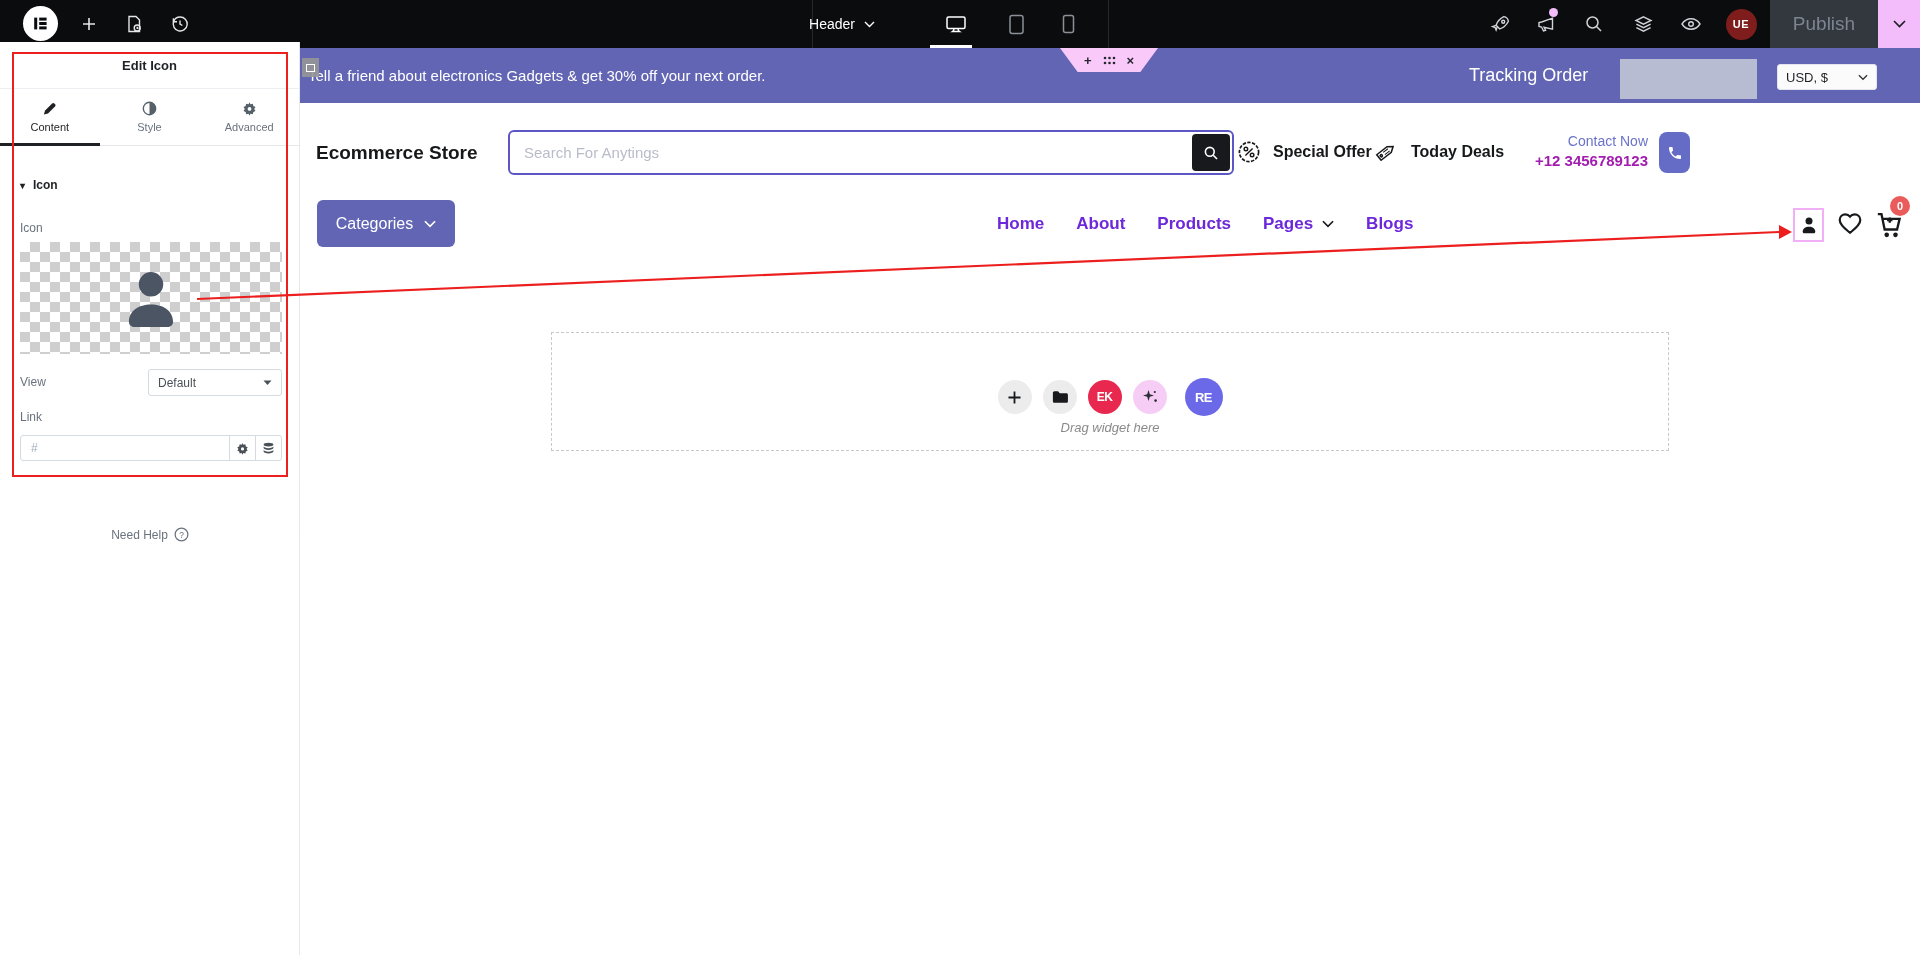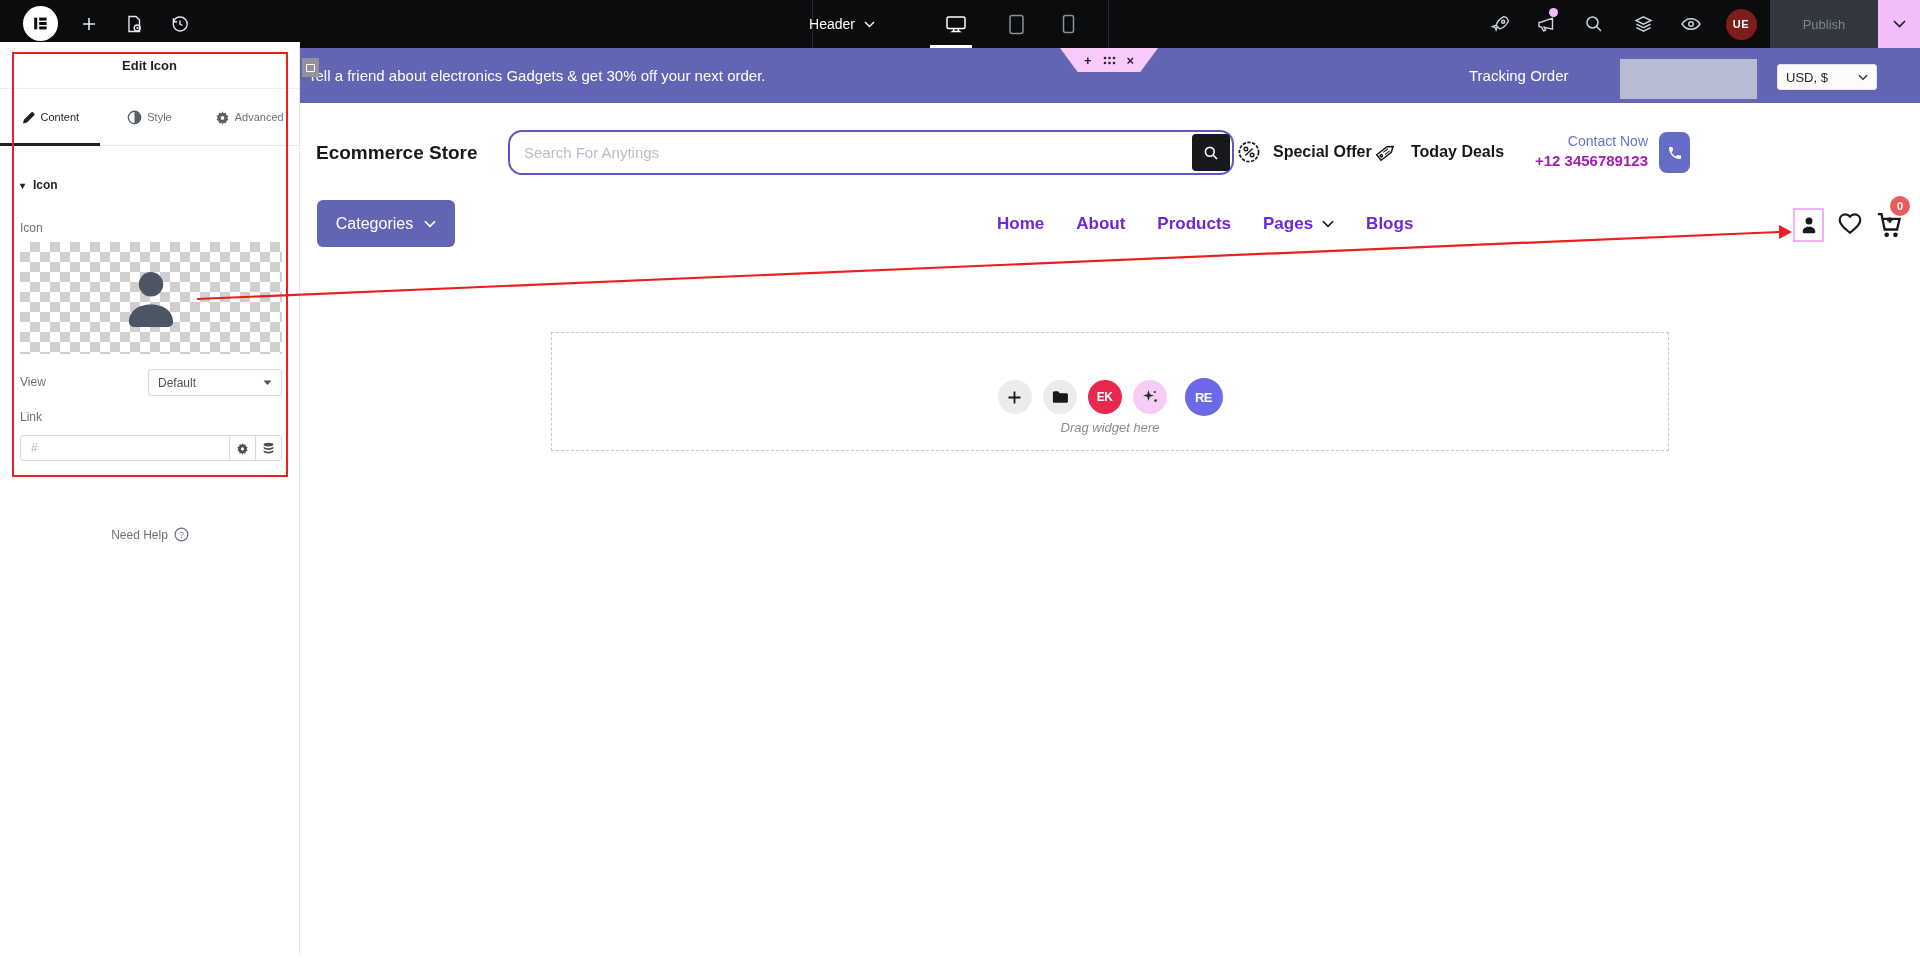--- a/index.html
+++ b/index.html
@@ -11,30 +11,30 @@
 
   
   .topbar{position:absolute;left:0;top:0;width:1920px;height:48px;background:#0b0c0e}
   .tb-item{position:absolute;top:0;height:48px;display:flex;align-items:center;justify-content:center;cursor:pointer}
   .tb-logo{left:23px;top:6px;width:35px;height:35px;border-radius:50%;background:#fff;display:flex;align-items:center;justify-content:center}
   .tb-div{position:absolute;top:0;width:1px;height:48px;background:#26282d}
   .tb-doc{color:#fff;font-size:14px;gap:9px}
   .tb-dev{color:#8b9097}
   .tb-dev.active{color:#fff}
   .dev-underline{position:absolute;left:930px;top:45px;width:42px;height:3px;background:#fff}
-  .tb-publish{left:1770px;width:108px;background:#33373e;color:#7d8590;font-size:13px;cursor:default}
+  .tb-publish{left:1770px;width:108px;background:#33373e;color:#7d8590;font-size:19px;cursor:default}
   .tb-chev{left:1878px;width:42px;background:#f3bcfb}
   .avatar{width:31px;height:31px;border-radius:50%;background:#7f1d1d;color:#fff;font-size:11px;font-weight:bold;display:flex;align-items:center;justify-content:center;letter-spacing:.5px}
   .pink-dot{position:absolute;right:6px;top:8px;width:9px;height:9px;border-radius:50%;background:#f3bcfb}
 
   
   .panel{position:absolute;left:0;top:42px;width:300px;height:913px;background:#fff;border-right:1px solid #e6e9ec}
   .panel-title{height:47px;display:flex;align-items:center;justify-content:center;font-weight:bold;font-size:13px;border-bottom:1px solid #eceef1}
   .tabs{position:relative;height:57px;display:flex;border-bottom:1px solid #e6e9ec}
-  .tab{flex:1;display:flex;flex-direction:row;align-items:center;justify-content:center;gap:5px;font-size:11px;color:#69727d;cursor:pointer}
+  .tab{flex:1;display:flex;flex-direction:column;align-items:center;justify-content:center;gap:5px;font-size:11px;color:#69727d;cursor:pointer}
   .tab.active{color:#1f2124}
   .tab-underline{position:absolute;left:0;bottom:-1px;width:100px;height:3px;background:#1f2124}
   .sec-head{position:absolute;left:20px;top:136px;display:flex;align-items:center;gap:8px;font-size:12px;font-weight:bold;cursor:pointer}
   .sec-head .caret{font-size:10px}
   .field-label{position:absolute;left:20px;font-size:12px;color:#69727d}
   .checker{position:absolute;left:20px;top:200px;width:262px;height:112px;cursor:pointer;
     background-color:#fff;
     background-image:linear-gradient(45deg,#cfcfcf 25%,transparent 25%,transparent 75%,#cfcfcf 75%),
                      linear-gradient(45deg,#cfcfcf 25%,transparent 25%,transparent 75%,#cfcfcf 75%);
     background-size:20px 20px;background-position:0 0,10px 10px;
@@ -50,26 +50,26 @@
   .red-box{position:absolute;left:12px;top:52px;width:276px;height:425px;border:2px solid #ec1e1e;pointer-events:none;z-index:40}
 
   
   .canvas{position:absolute;left:300px;top:48px;width:1620px;height:913px;background:#fff}
   .announce{position:absolute;left:0;top:0;width:1620px;height:55px;background:#6165b3}
   .promo{position:absolute;left:8px;top:0;line-height:55px;color:#fff;font-size:15px;white-space:nowrap}
   .gray-handle{position:absolute;left:2px;top:10px;width:17px;height:19px;background:rgba(150,150,150,.9);display:flex;align-items:center;justify-content:center;z-index:5;cursor:pointer}
   .gray-handle i{display:block;width:9px;height:8px;border:1.5px solid #fff}
   .sec-handle{position:absolute;left:760px;top:0;width:98px;height:24px;background:#f9c9fa;clip-path:polygon(0 0,100% 0,82% 100%,18% 100%);display:flex;align-items:center;justify-content:center;gap:11px;color:#23262b;z-index:5}
   .sec-handle span{font-size:13px;font-weight:bold;cursor:pointer;line-height:1}
-  .tracking{position:absolute;left:1169px;top:0;line-height:55px;color:#fff;font-size:15px}
+  .tracking{position:absolute;left:1169px;top:0;line-height:55px;color:#fff;font-size:18px}
   .gray-block{position:absolute;left:1320px;top:11px;width:137px;height:40px;background:#b8bcd2;cursor:text}
   .currency{position:absolute;left:1477px;top:16px;width:100px;height:26px;background:#fbfbfb;border-radius:3px;border:1px solid #e4e4ee;display:flex;align-items:center;justify-content:space-between;padding:0 8px;font-size:13px;color:#1f2124;cursor:pointer}
 
   .store-name{position:absolute;left:16px;top:94px;font-size:19px;font-weight:bold;color:#17181a;cursor:pointer}
-  .searchbar{position:absolute;left:208px;top:82px;width:726px;height:45px;border:2px solid #5d57c5;border-radius:14px;background:#fff}
+  .searchbar{position:absolute;left:208px;top:82px;width:726px;height:45px;border:2px solid #5d57c5;border-radius:6px;background:#fff}
   .searchbar input{position:absolute;left:0;top:0;width:640px;height:41px;border:0;outline:none;padding:0 14px;font-size:15px;color:#333;font-family:"Liberation Sans",sans-serif;background:transparent}
   .searchbar input::placeholder{color:#b9bcc9}
   .search-btn{position:absolute;right:2px;top:2px;width:38px;height:37px;background:#17191c;border-radius:4px;display:flex;align-items:center;justify-content:center;cursor:pointer}
   .offer{position:absolute;top:90px;height:28px;display:flex;align-items:center;gap:11px;font-size:16px;font-weight:bold;color:#17181a;cursor:pointer}
   .contact-blk{position:absolute;left:1148px;top:84px;width:200px;text-align:right}
   .contact-now{font-size:14px;color:#6a73c9;line-height:19px;cursor:pointer}
   .contact-phone{font-size:15px;font-weight:bold;color:#a21caf;line-height:20px}
   .phone-btn{position:absolute;left:1359px;top:84px;width:31px;height:41px;background:#656cc5;border-radius:8px;display:flex;align-items:center;justify-content:center;cursor:pointer}
 
   .cat-btn{position:absolute;left:17px;top:152px;width:138px;height:47px;background:#6165b3;border-radius:6px;display:flex;align-items:center;justify-content:center;gap:11px;color:#fff;font-size:16px;cursor:pointer}

